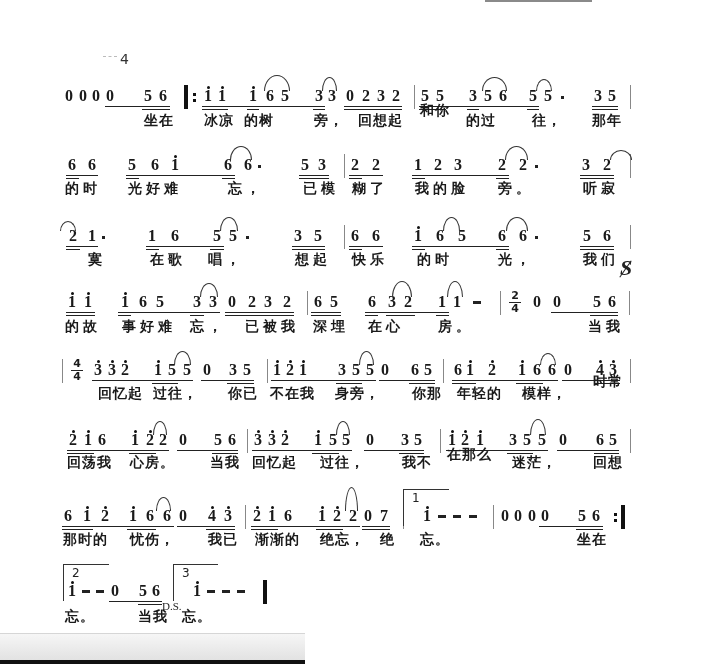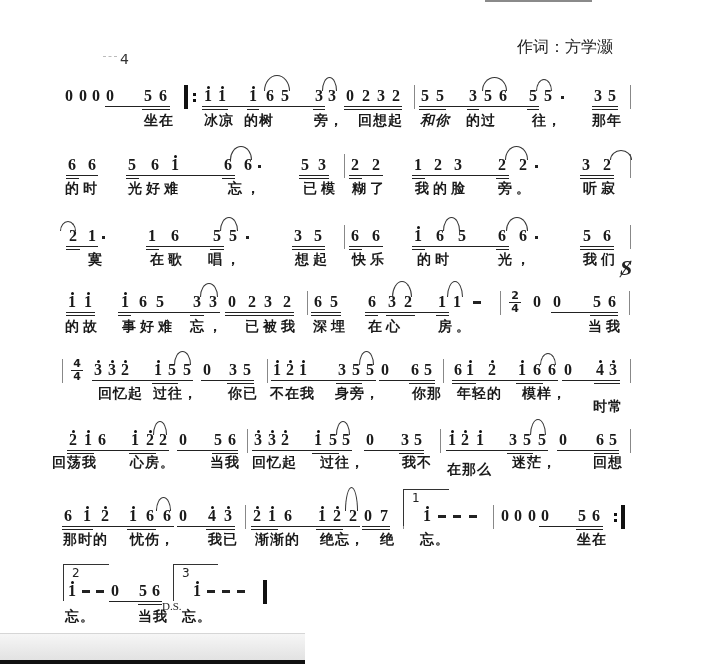--- a/index.html
+++ b/index.html
@@ -49,23 +49,20 @@
                   background:#222; transform:rotate(35deg); }
   .bottom-strip { position:absolute; left:0; top:633px; width:305px; height:27px;
                   background:linear-gradient(#f6f6f6,#e2e2e2); border-top:1px solid #d6d6d6; box-sizing:border-box; }
   .bottom-edge { position:absolute; left:0; top:660px; width:305px; height:4px; background:#111; }
 </style>
 </head>
 <body>
 
 <div id="sheet">
   <div class="top-rule"></div>
-  <div class="credit c1">
-    <span>作词：</span><span>方学灏</span>
-  </div>
   <div class="tsfrag-marks"></div>
   <div class="tsfrag">4</div>
   <span class="segno">S</span>
   <div class="bottom-strip"></div>
   <div class="bottom-edge"></div>
 <div class="staff" style="top: 97px;">
       <div class="bar repeat-start" style="left: 186px;"></div>
       <div class="bar single" style="left: 414px;"></div>
       <div class="bar single" style="left: 630px;"></div>
       <span class="note" style="left: 69px;">0</span>
@@ -111,21 +108,21 @@
       <div class="beam l2" style="left: 592px; width: 26px;"></div>
       <div class="tie" style="left: 264px; width: 26px; height: 16px; top: -22px;"></div>
       <div class="tie" style="left: 322px; width: 15px; height: 14px; top: -20px;"></div>
       <div class="tie" style="left: 482px; width: 25px; height: 14px; top: -20px;"></div>
       <div class="tie" style="left: 536px; width: 16px; height: 12px; top: -18px;"></div>
       <span class="lyric" style="left: 144px; top: 15px;">坐在</span>
       <span class="lyric" style="left: 204px; top: 15px;">冰凉</span>
       <span class="lyric" style="left: 244px; top: 15px;">的树</span>
       <span class="lyric" style="left: 314px; top: 15px;">旁，</span>
       <span class="lyric" style="left: 358px; top: 15px;">回想起</span>
-      <span class="lyric" style="left: 420px; top: 15px; font-style: italic;">和你</span>
+      <span class="lyric" style="left: 420px; top: 5px;">和你</span>
       <span class="lyric" style="left: 466px; top: 15px;">的过</span>
       <span class="lyric" style="left: 532px; top: 15px;">往，</span>
       <span class="lyric" style="left: 592px; top: 15px;">那年</span>
     </div>
     <div class="staff" style="top: 166px;">
       <div class="bar single" style="left: 344px;"></div>
       <div class="bar single" style="left: 630px;"></div>
       <span class="note" style="left: 72px;">6</span>
       <span class="note" style="left: 92px;">6</span>
       <span class="note" style="left: 132px;">5</span>
@@ -333,21 +330,21 @@
       <div class="tie" style="left: 359px; width: 15px; height: 14px; top: -20px;"></div>
       <div class="tie" style="left: 540px; width: 16px; height: 12px; top: -18px;"></div>
       <span class="lyric" style="left: 98px; top: 14px;">回忆起</span>
       <span class="lyric" style="left: 153px; top: 14px;">过往，</span>
       <span class="lyric" style="left: 228px; top: 14px;">你已</span>
       <span class="lyric" style="left: 270px; top: 14px;">不在我</span>
       <span class="lyric" style="left: 335px; top: 14px;">身旁，</span>
       <span class="lyric" style="left: 412px; top: 14px;">你那</span>
       <span class="lyric" style="left: 457px; top: 14px;">年轻的</span>
       <span class="lyric" style="left: 522px; top: 14px;">模样，</span>
-      <span class="lyric" style="left: 593px; top: 27px;">时常</span>
+      <span class="lyric" style="left: 593px; top: 2px;">时常</span>
     </div>
     <div class="staff" style="top: 441px;">
       <div class="bar single" style="left: 247px;"></div>
       <div class="bar single" style="left: 440px;"></div>
       <div class="bar single" style="left: 630px;"></div>
       <span class="note hi" style="left: 73px;">2</span>
       <span class="note hi" style="left: 88px;">1</span>
       <span class="note" style="left: 102px;">6</span>
       <span class="note hi" style="left: 135px;">1</span>
       <span class="note hi" style="left: 150px;">2</span>
@@ -382,27 +379,27 @@
       <div class="beam l2" style="left: 312px; width: 27px;"></div>
       <div class="beam l1" style="left: 364px; width: 60px;"></div>
       <div class="beam l2" style="left: 399px; width: 25px;"></div>
       <div class="beam l1" style="left: 446px; width: 102px;"></div>
       <div class="beam l2" style="left: 507px; width: 26px;"></div>
       <div class="beam l1" style="left: 557px; width: 62px;"></div>
       <div class="beam l2" style="left: 594px; width: 25px;"></div>
       <div class="tie" style="left: 153px; width: 14px; height: 14px; top: -20px;"></div>
       <div class="tie" style="left: 336px; width: 14px; height: 14px; top: -20px;"></div>
       <div class="tie" style="left: 530px; width: 16px; height: 16px; top: -22px;"></div>
-      <span class="lyric" style="left: 52px; top: 13px;">回荡我</span>
+      <span class="lyric" style="left: 67px; top: 13px;">回荡我</span>
       <span class="lyric" style="left: 130px; top: 13px;">心房。</span>
       <span class="lyric" style="left: 210px; top: 13px;">当我</span>
       <span class="lyric" style="left: 252px; top: 13px;">回忆起</span>
       <span class="lyric" style="left: 320px; top: 13px;">过往，</span>
       <span class="lyric" style="left: 402px; top: 13px;">我不</span>
-      <span class="lyric" style="left: 447px; top: 20px;">在那么</span>
+      <span class="lyric" style="left: 447px; top: 5px;">在那么</span>
       <span class="lyric" style="left: 512px; top: 13px;">迷茫，</span>
       <span class="lyric" style="left: 593px; top: 13px;">回想</span>
     </div>
     <div class="staff" style="top: 517px;">
       <div class="bar single" style="left: 245px;"></div>
       <div class="bar single" style="left: 403px;"></div>
       <div class="bar single" style="left: 493px;"></div>
       <div class="bar repeat-end" style="left: 623px;"></div>
       <div class="volta" style="left: 403px; width: 45px;">
         <span class="volta-label">1</span>

